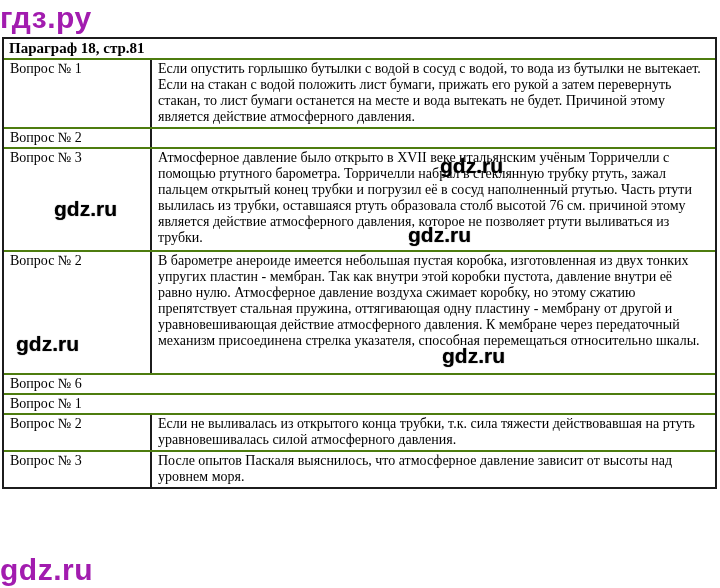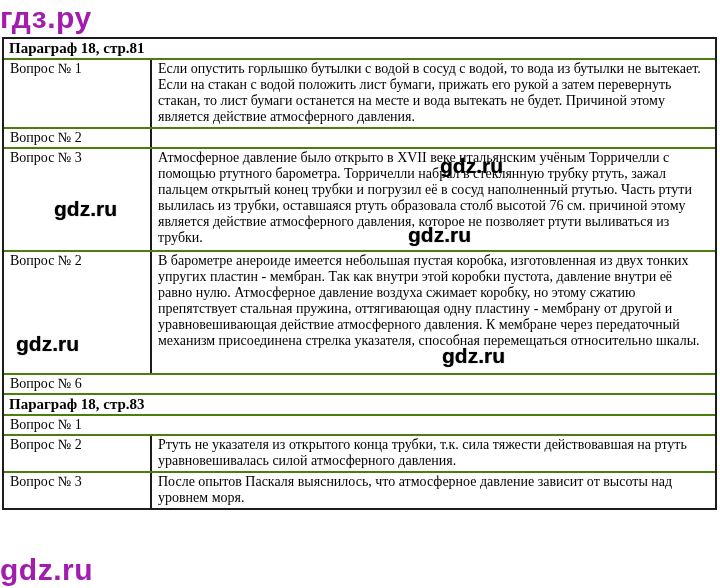--- a/index.html
+++ b/index.html
@@ -124,29 +124,28 @@
     <div class="text-cell min-q4">
       <span>В барометре анероиде имеется небольшая пустая коробка, изготовленная из двух тонких упругих пластин - мембран. Так как внутри этой коробки пустота, давление внутри её равно нулю. Атмосферное давление воздуха сжимает коробку, но этому сжатию препятствует стальная пружина, оттягивающая одну пластину - мембрану от другой и уравновешивающая действие атмосферного давления. К мембране через передаточный механизм присоединена стрелка указателя, способная перемещаться относительно шкалы.</span>
       <span class="wm wm-q4-text">gdz.ru</span>
     </div>
   </div>
 
   <div class="t-row">
     <div class="label-cell">Вопрос № 6</div>
   </div>
 
-  <div class="t-row section-row">Параграф 18, стр.83</div>
 
   <div class="t-row">
     <div class="label-cell">Вопрос № 1</div>
   </div>
 
   <div class="t-row">
     <div class="label-cell">Вопрос № 2</div>
-    <div class="text-cell">Ртуть не указателя из открытого конца трубки, т.к. сила тяжести действовавшая на ртуть уравновешивалась силой атмосферного давления.</div>
+    <div class="text-cell">Если не выливалась из открытого конца трубки, т.к. сила тяжести действовавшая на ртуть уравновешивалась силой атмосферного давления.</div>
   </div>
 
   <div class="t-row">
     <div class="label-cell">Вопрос № 3</div>
     <div class="text-cell">После опытов Паскаля выяснилось, что атмосферное давление зависит от высоты над уровнем моря.</div>
   </div>
 
 </div>
 
 <div class="logo footer-logo">gdz.ru</div>

